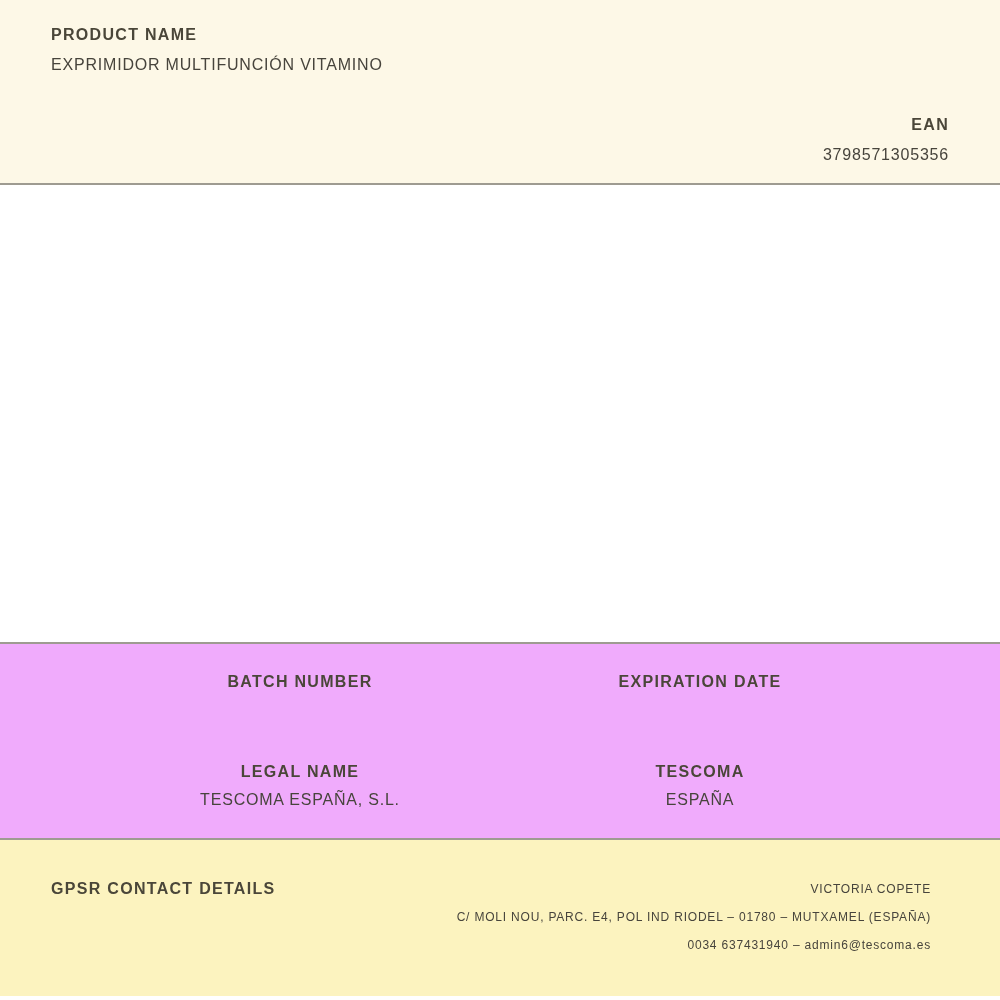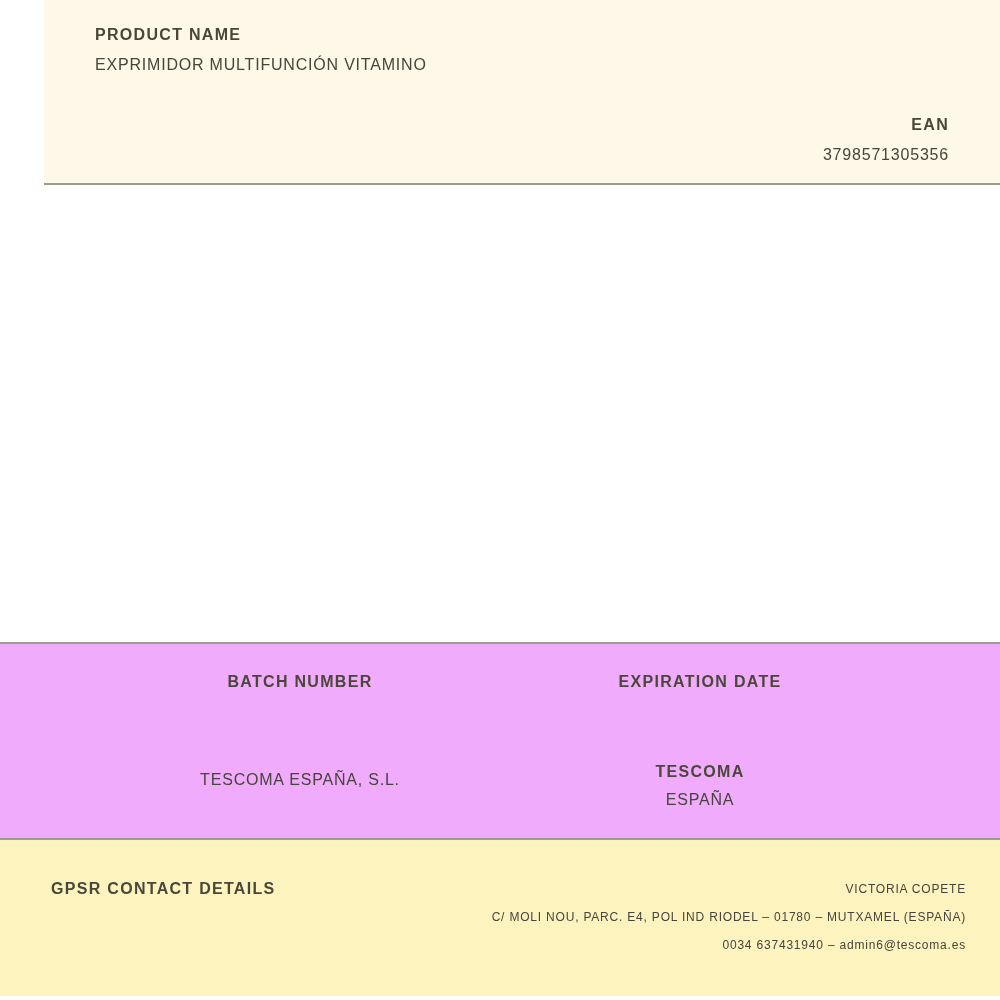--- a/index.html
+++ b/index.html
@@ -9,38 +9,37 @@
     background: #ffffff;
   }
   .page { width: 1000px; height: 1000px; overflow: hidden; }
 
   .sec-top {
     background: #FDF8E7;
     height: 185px;
     border-bottom: 2px solid #9E9B91;
     padding: 25px 51px 0;
     box-sizing: border-box;
-    margin-left: 44px;
   }
   .sec-image {
     background: #FFFFFF;
     height: 457px;
     border-bottom: 2px solid #9E9B91;
   }
   .sec-details {
     background: #f0abfc;
     height: 196px;
     border-bottom: 2px solid #9E9B91;
     padding: 28px 100px 0;
     box-sizing: border-box;
   }
   .sec-contact {
     background: #FCF3BF;
     height: 156px;
-    padding: 39px 34px 0;
+    padding: 39px 69px 0;
     box-sizing: border-box;
     position: relative;
   }
 
   .field-label {
     font-weight: bold;
     font-size: 16px;
     letter-spacing: 1.3px;
     color: #4A4639;
     line-height: 20px;
@@ -97,20 +96,21 @@
     <div class="details-grid">
       <div class="cell">
         <div class="field-label">BATCH NUMBER</div>
         <div class="field-value"></div>
       </div>
       <div class="cell">
         <div class="field-label">EXPIRATION DATE</div>
         <div class="field-value"></div>
       </div>
       <div class="cell">
+        <div class="field-label">LEGAL NAME</div>
         <div class="field-value">TESCOMA ESPAÑA, S.L.</div>
       </div>
       <div class="cell">
         <div class="field-label">TESCOMA</div>
         <div class="field-value">ESPAÑA</div>
       </div>
     </div>
   </section>
 
   <section class="sec-contact">

